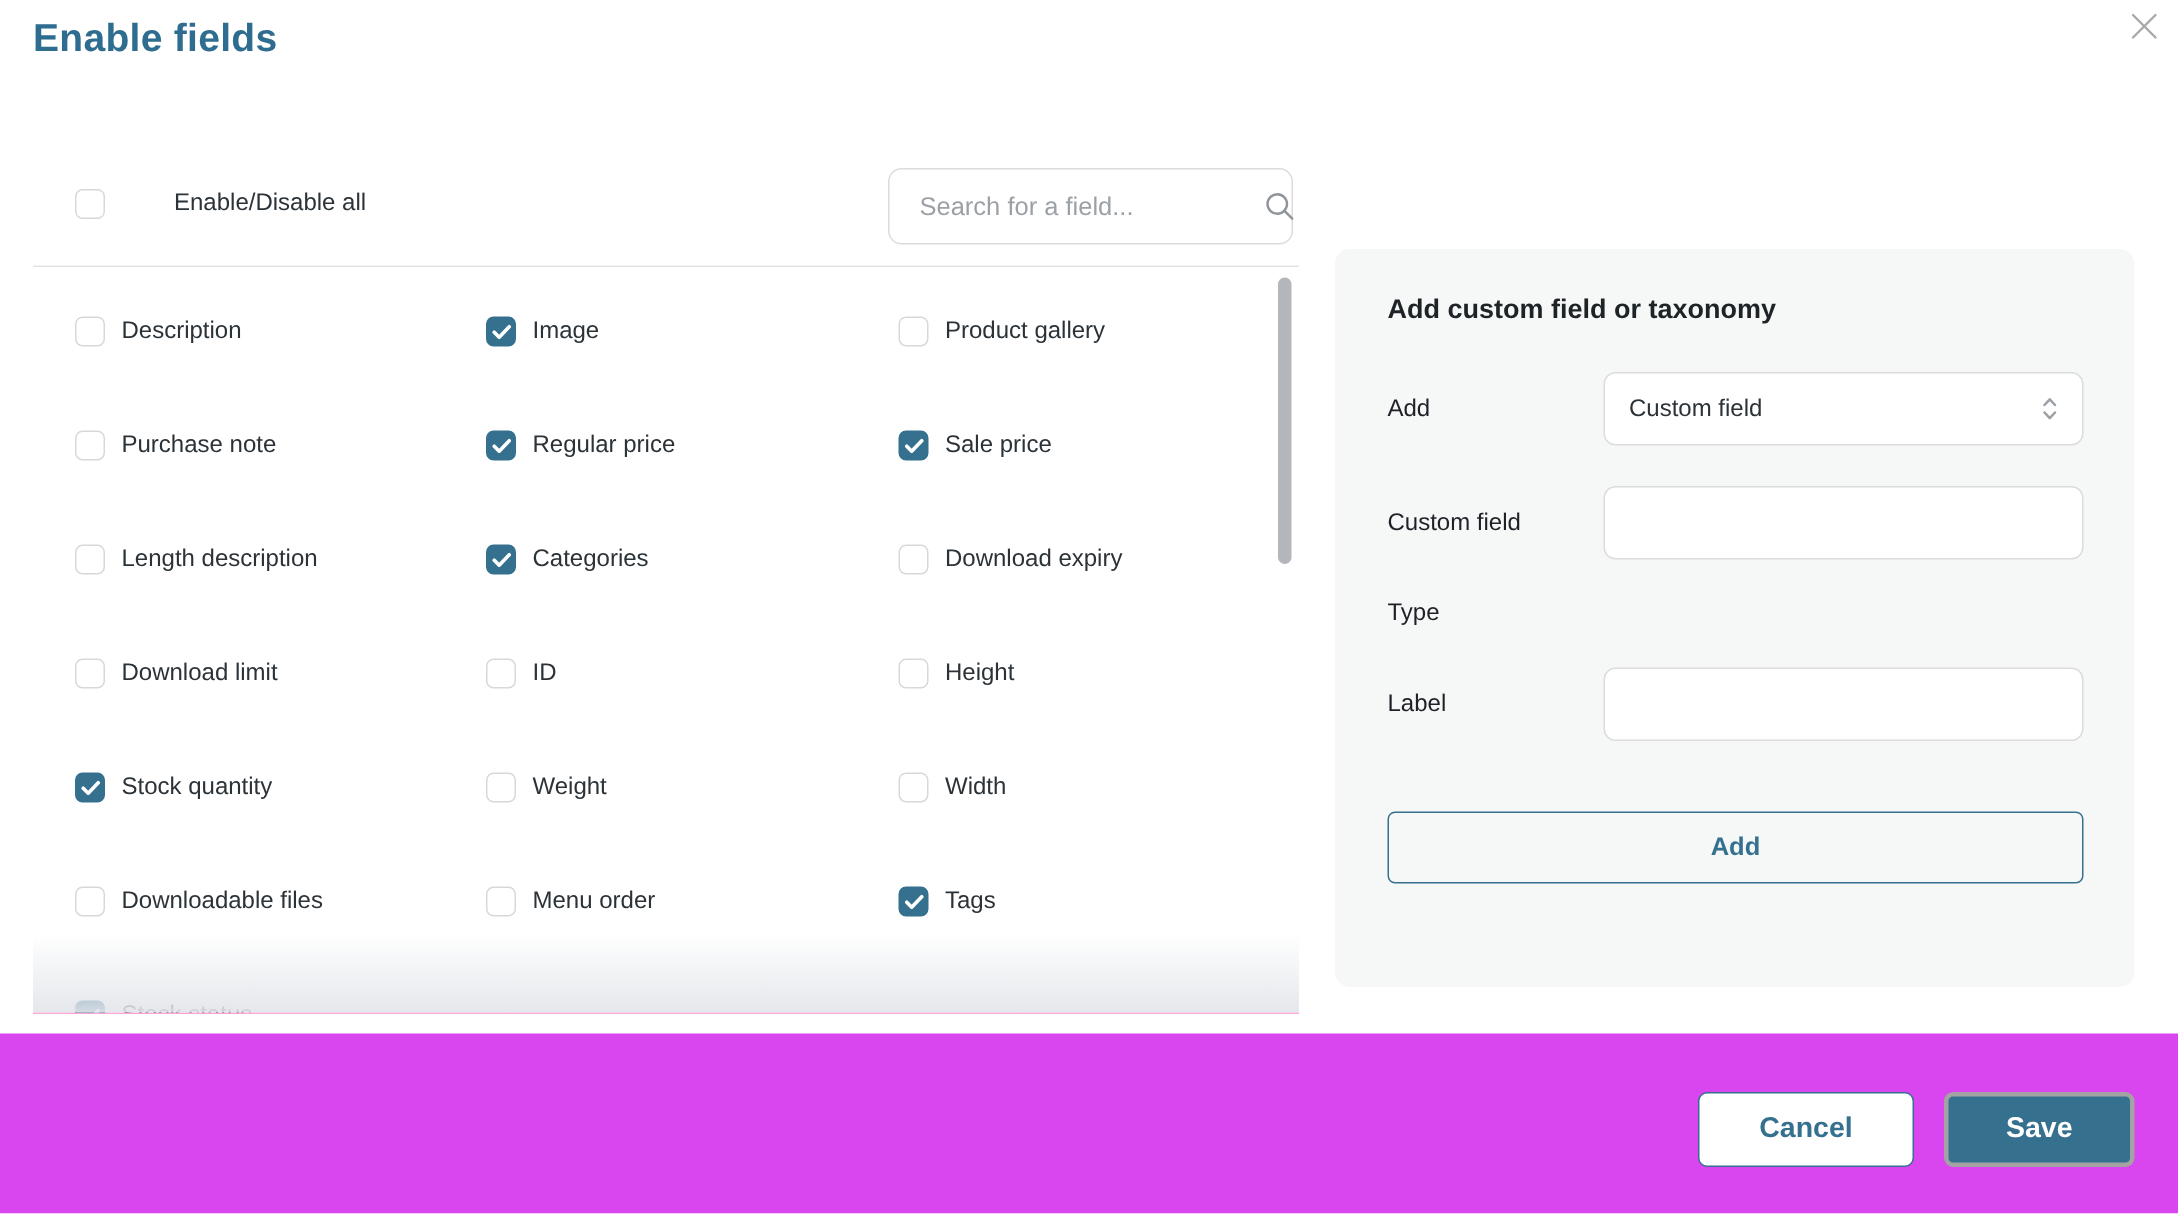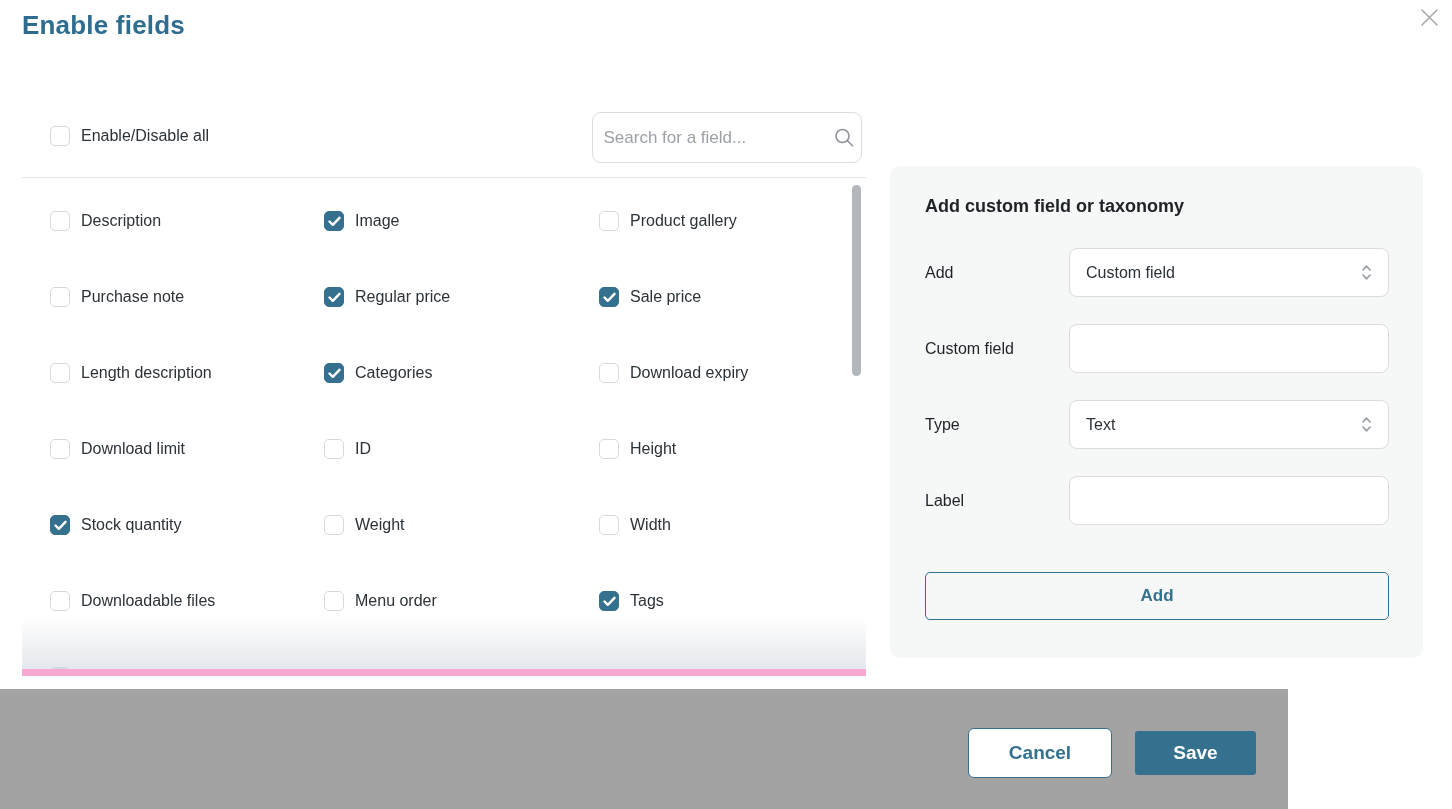--- a/index.html
+++ b/index.html
@@ -25,49 +25,49 @@
     font-size: 26px; font-weight: 700; color: #2e6d90;
     letter-spacing: 0.2px;
   }
 
   
   .enable-all {
     position: absolute; left: 50px; top: 126px;
     display: flex; align-items: center; gap: 11px;
     cursor: pointer;
   }
-  .enable-all .cb-label { font-size: 16px; color: #2c3338; }
+  .enable-all .cb-label { font-size: 16px; color: #2c3338; margin-left: 35px; }
 
   .search-wrap {
     position: absolute; left: 592px; top: 112px;
     width: 270px; height: 51px;
     border: 1px solid #dcdcde; border-radius: 9px;
     background: #fff;
-    display: flex; align-items: center; justify-content: center;
+    display: flex; align-items: center;
   }
   .search-input {
     flex: 1; height: 100%; border: none; outline: none;
     background: transparent; padding: 0 8px 0 20px;
     font-size: 17px; color: #2c3338;
     font-family: "Liberation Sans", sans-serif;
   }
   .search-input::placeholder { color: #9ca1a7; }
   .search-icon { margin-right: 16px; flex: 0 0 auto; display: flex; }
 
   .divider {
     position: absolute; left: 22px; top: 177px; width: 844px;
     border-top: 1px solid #e3e4e6;
   }
 
   
   .fields-list {
     position: absolute; left: 22px; top: 183px;
     width: 844px; height: 493px;
     overflow: hidden;
-    border-bottom: 7px solid #f9a8d4;
+    border-bottom: 1px solid #f9a8d4;
   }
   .fields-grid {
     display: grid;
     grid-template-columns: 274px 275px 295px;
     grid-auto-rows: 76px;
   }
   .field-item {
     display: flex; align-items: center; gap: 11px;
     padding-left: 28px; cursor: pointer;
   }
@@ -134,22 +134,22 @@
     background: transparent;
     border: 1px solid #35718f; border-radius: 5px;
     color: #35718f; font-size: 17px; font-weight: 700;
     font-family: "Liberation Sans", sans-serif;
     cursor: pointer;
   }
 
   
   .footer {
     position: absolute; left: 0; top: 689px;
-    width: 1288px; height: 120px;
-    background: #a3a3a3;
+    width: 1452px; height: 120px;
+    background: #d946ef;
     display: flex; align-items: flex-start; justify-content: flex-end;
     gap: 20px; padding: 39px 29px 0 0;
   }
   .btn {
     height: 50px; border-radius: 6px;
     font-size: 19px; font-weight: 700;
     font-family: "Liberation Sans", sans-serif;
     cursor: pointer;
     display: flex; align-items: center; justify-content: center;
   }
@@ -367,29 +367,20 @@
 
     <div class="form-row">
       <span class="form-label">Custom field</span>
       <div class="control text-input">
         <input type="text" value="" style="">
       </div>
     </div>
 
     <div class="form-row">
       <span class="form-label">Type</span>
-      <div class="control select">
-        <span>Text</span>
-        <span class="chevrons">
-          <svg width="15" height="19" viewBox="0 0 15 19">
-            <path d="M4 7 L7.5 3.2 L11 7" fill="none" stroke="#9ba1a7" stroke-width="1.7" stroke-linecap="round" stroke-linejoin="round"></path>
-            <path d="M4 12 L7.5 15.8 L11 12" fill="none" stroke="#9ba1a7" stroke-width="1.7" stroke-linecap="round" stroke-linejoin="round"></path>
-          </svg>
-        </span>
-      </div>
     </div>
 
     <div class="form-row">
       <span class="form-label">Label</span>
       <div class="control text-input">
         <input type="text" value="" style="">
       </div>
     </div>
 
     <button class="panel-add-btn">Add</button>

